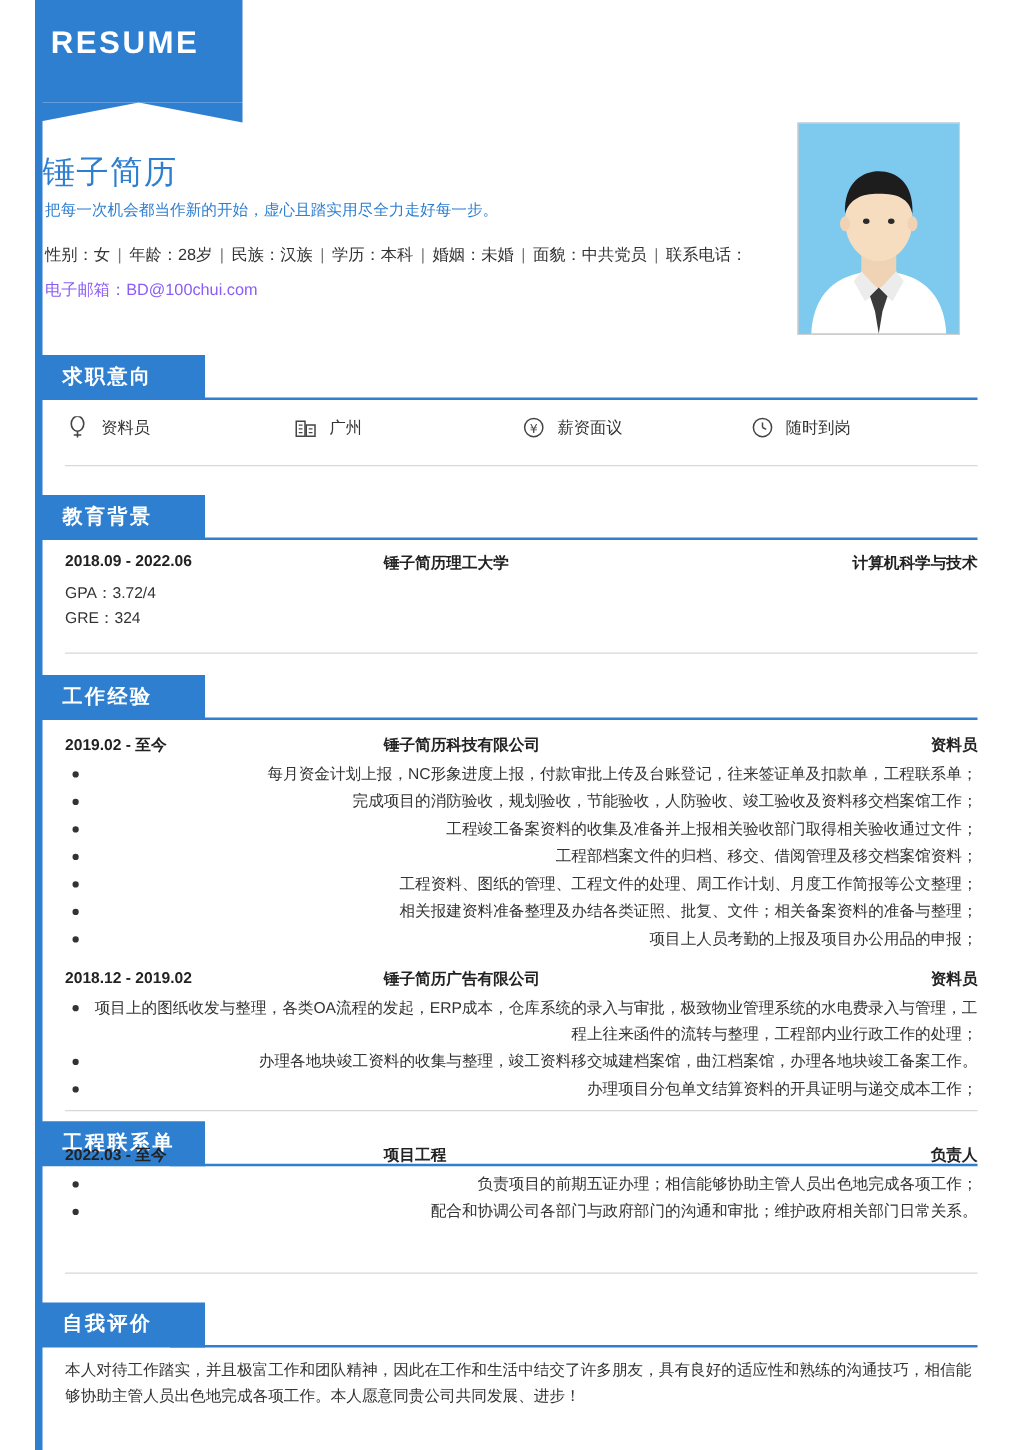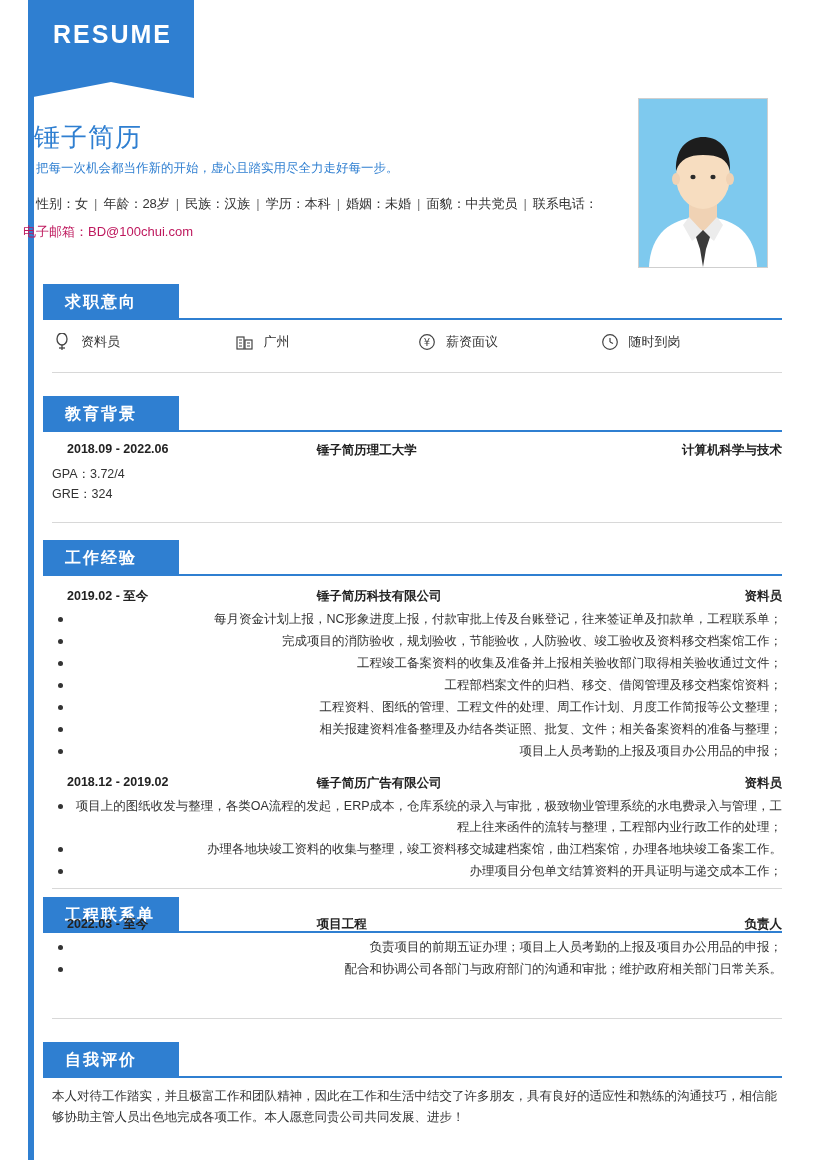--- a/index.html
+++ b/index.html
@@ -39,21 +39,21 @@
     top: 0;
     width: 166px;
     height: 82px;
     background: #2f7fd1;
   }
   .banner-text {
     position: absolute;
     left: 0;
     top: 20px;
     width: 144px;
-    text-align: right;
+    text-align: center;
     color: #ffffff;
     font-size: 25px;
     font-weight: bold;
     letter-spacing: 2px;
   }
   .banner-notch {
     position: absolute;
     left: 28px;
     top: 82px;
     width: 0;
@@ -84,44 +84,44 @@
     position: absolute;
     left: 36px;
     top: 192px;
     font-size: 13px;
     color: #333;
     width: 600px;
     line-height: 24px;
   }
   .basic-line2 {
     position: absolute;
-    left: 23px;
+    left: 36px;
     top: 220px;
     font-size: 13px;
-    color: #be185d;
+    color: #8b5cf6;
     line-height: 24px;
   }
   .basic-sep { margin: 0 6px; color: #777; }
 
   
   .photo {
     position: absolute;
     right: 52px;
     top: 98px;
     width: 128px;
     height: 168px;
     background: #7ec9ee;
     border: 1px solid #cfcfcf;
     overflow: hidden;
   }
 
   
   .sec {
     position: absolute;
-    left: 43px;
+    left: 28px;
     height: 48px;
     border-radius: 12px;
   }
   .sec-tab {
     position: relative;
     width: 136px;
     height: 36px;
     background: #2f7fd1;
     color: #fff;
     font-size: 16px;
@@ -173,21 +173,21 @@
 
   
   .entry-head {
     position: relative;
     display: flex;
     font-weight: bold;
     font-size: 12.5px;
     color: #222;
     width: 730px;
   }
-  .eh-date { width: 255px; margin-left: 15px; }
+  .eh-date { width: 255px; }
   .eh-org  { width: 290px; }
   .eh-role { width: 185px; text-align: right; }
 
   .sub-line {
     font-size: 12.5px;
     color: #333;
     line-height: 20px;
   }
 
   ul.bullets {
@@ -390,21 +390,21 @@
   </div>
   <div class="sec-rule" style="top:931px; width:646px;"></div>
 
   <div class="content" style="top:916px; width:730px;">
     <div class="entry-head">
       <span class="eh-date">2022.03 - 至今</span>
       <span class="eh-org">项目工程</span>
       <span class="eh-role">负责人</span>
     </div>
     <ul class="bullets">
-      <li>负责项目的前期五证办理；项目上人员考勤的上报及项目办公用品的申报；</li>
+      <li>负责项目的前期五证办理；相信能够协助主管人员出色地完成各项工作；</li>
       <li>配合和协调公司各部门与政府部门的沟通和审批；维护政府相关部门日常关系。</li>
     </ul>
   </div>
 
   <div class="divider" style="top:1018px;"></div>
 
   <div class="sec" style="top:1042px;">
     <div class="sec-tab">自我评价</div>
   </div>
   <div class="sec-rule" style="top:1076px; width:646px;"></div>

